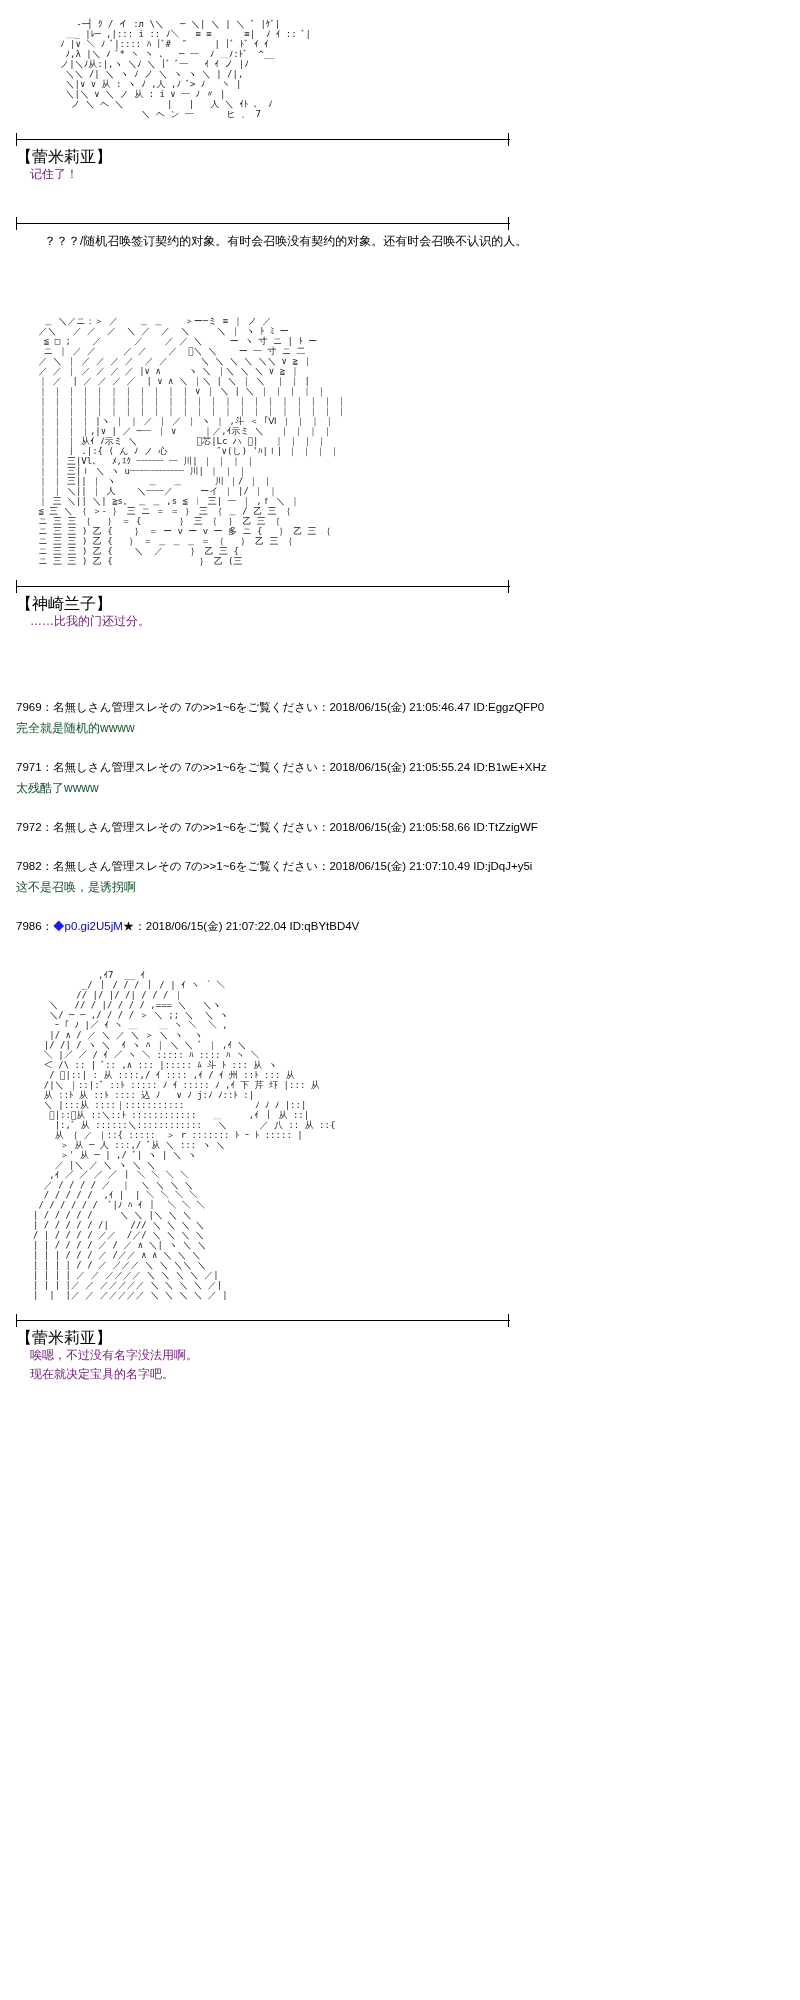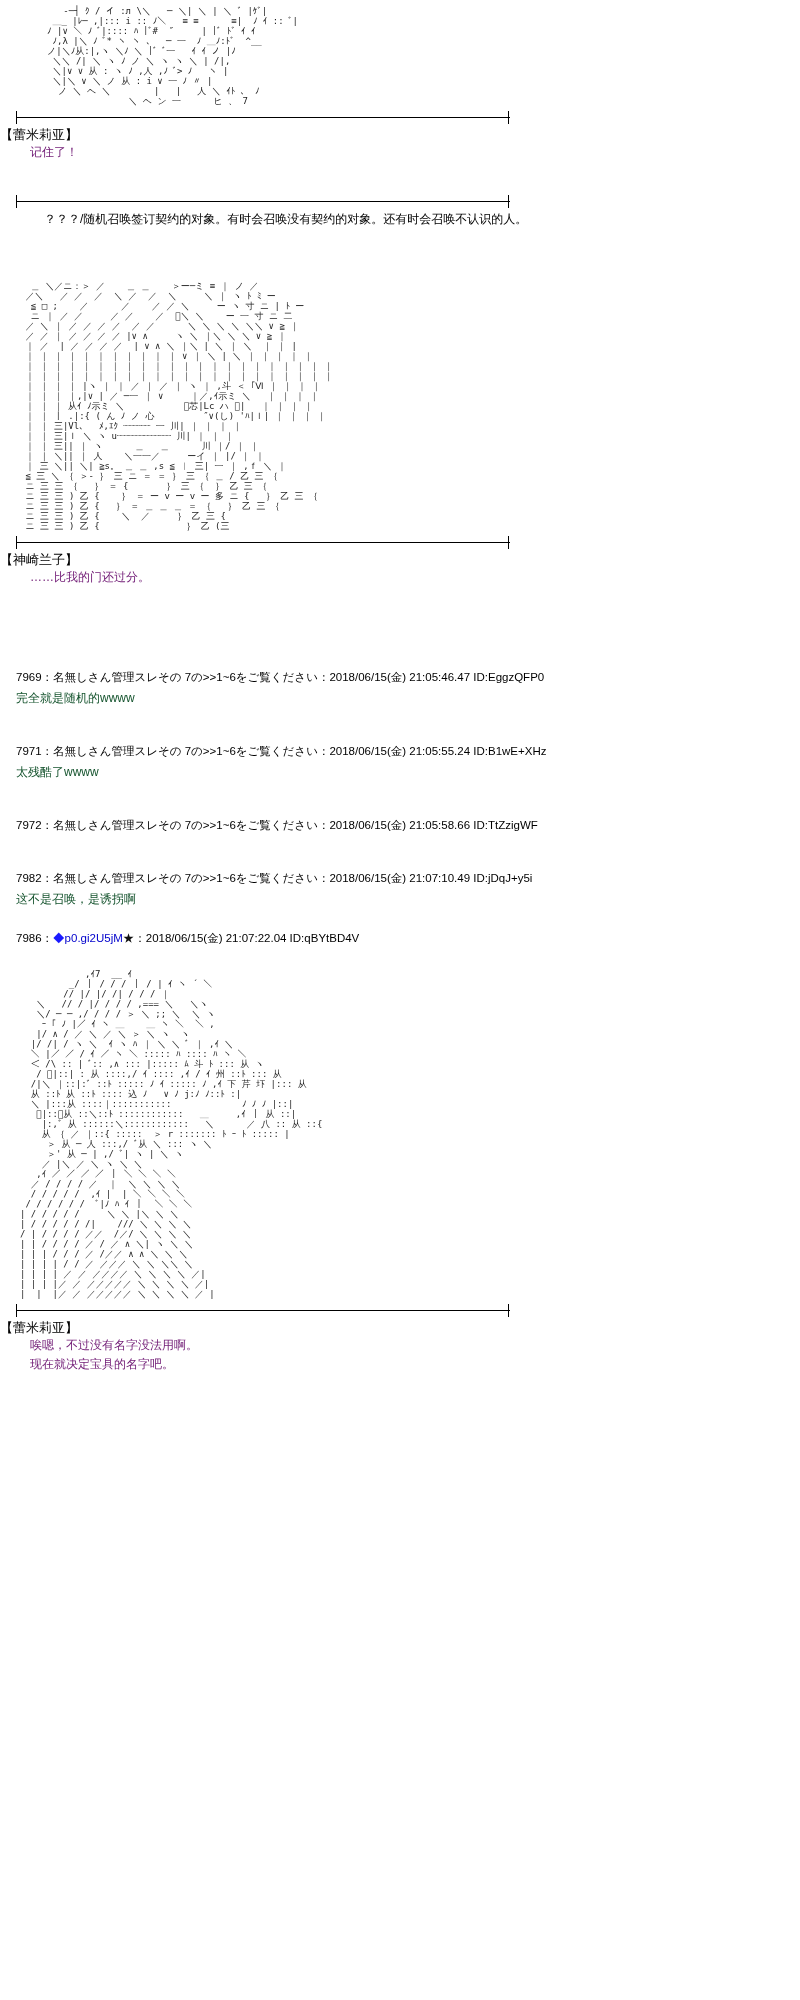--- a/index.html
+++ b/index.html
@@ -16,21 +16,21 @@
     overflow:hidden;
   }
   
   .aa{
     font-family:"DejaVu Sans Mono", monospace;
     font-size:9px;
     line-height:10px;
     white-space:pre;
     color:#222;
     letter-spacing:0px;
-    margin:0;
+    margin:13px;
     padding:0 0 0 20px;
   }
   
   .sep{
     position:relative;
     height:14px;
     margin:4px 0 2px 0;
   }
   .sep .line{
     position:absolute;
@@ -43,22 +43,23 @@
   .sep .tick-l,.sep .tick-r{
     position:absolute;
     top:1px;
     width:1px;
     height:13px;
     background:#000;
   }
   .sep .tick-l{left:16px;}
   .sep .tick-r{left:508px;}
   .speaker{
-    font-size:13px;
+    font-size:16px;
     line-height:17px;
+    padding-left:16px;
     color:#000;
   }
   .line-text{
     font-size:12px;
     line-height:19px;
     padding-left:30px;
     color:#701a75;
   }
   .narration{
     font-size:12px;
@@ -67,21 +68,21 @@
     color:#000;
   }
   .spacer-s{height:16px;}
   .spacer-m{height:28px;}
   .spacer-l{height:46px;}
 
   
   .post{
     padding-left:16px;
     padding-right:16px;
-    margin-top:36px;
+    margin-top:22px;
   }
   .post-head{
     font-size:11.5px;
     line-height:17px;
     color:#000;
     white-space:nowrap;
   }
   .post-num{color:#000;}
   .post-name{color:#000;}
   .post-name.trip{color:#0000cc;}

